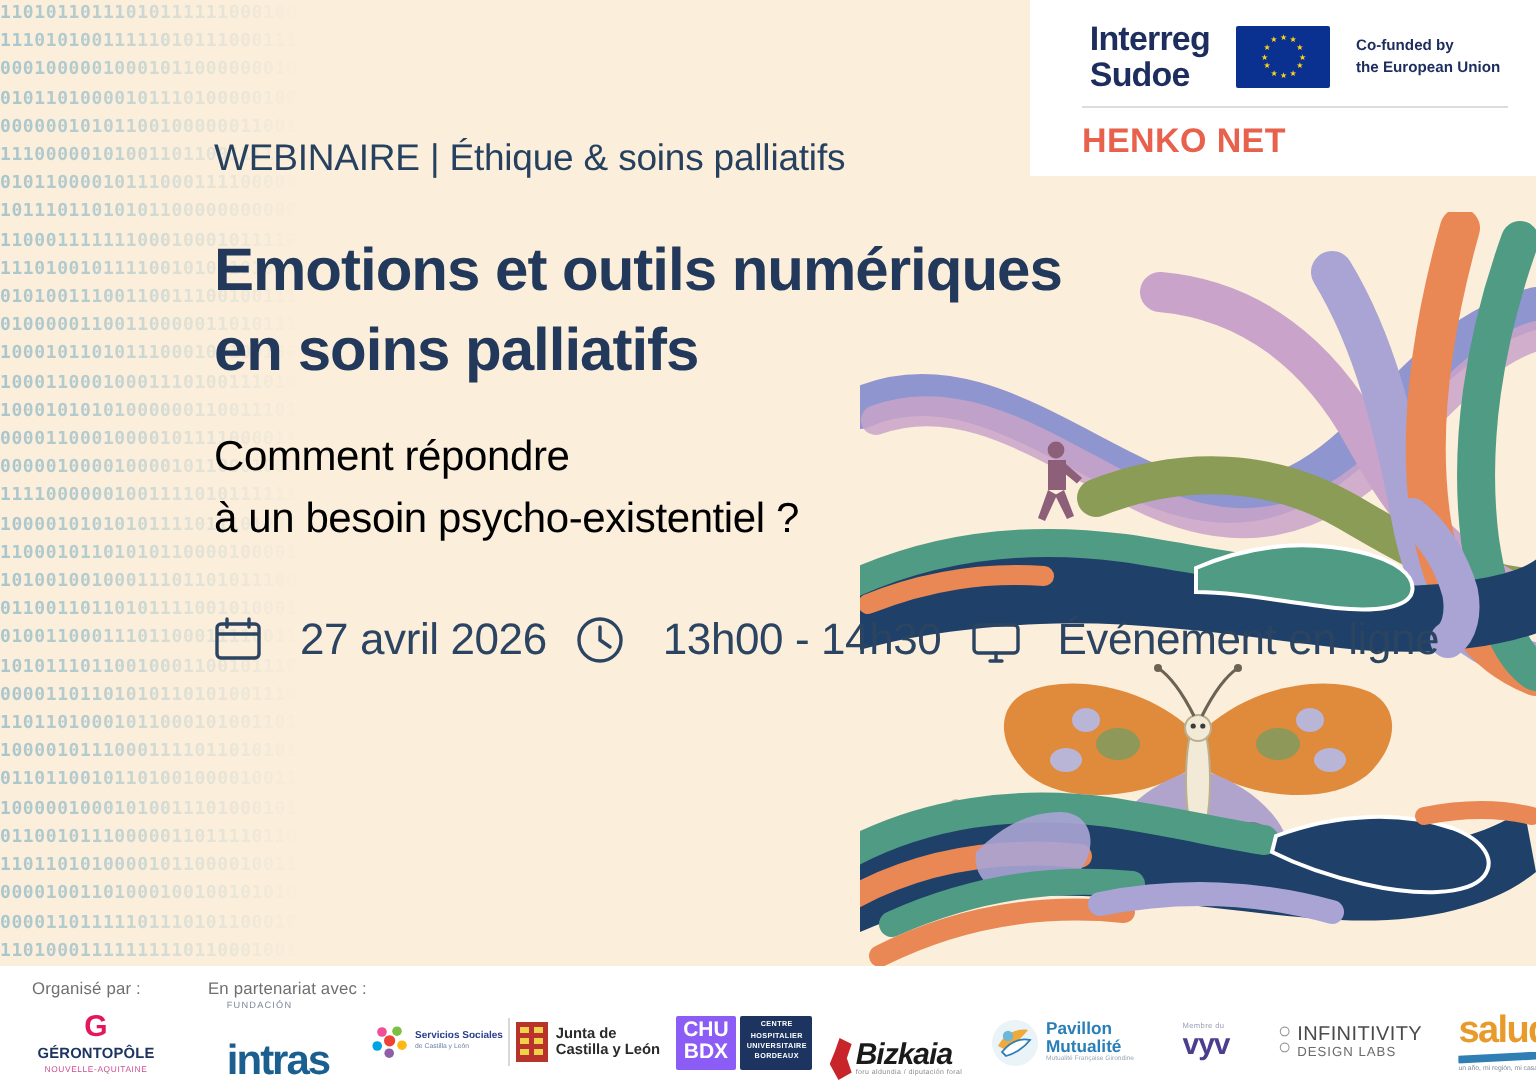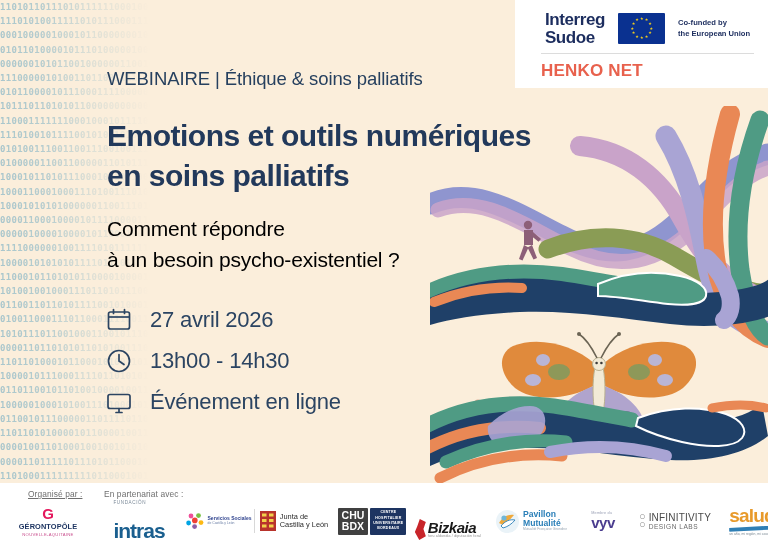--- a/index.html
+++ b/index.html
@@ -69,35 +69,35 @@
     line-height:1.33;letter-spacing:-.5px;
   }
   .title .l2{display:block;}
   .subtitle{
     position:absolute;left:107px;top:213px;width:440px;
     font-size:21px;color:#000000;line-height:1.48;letter-spacing:-.2px;
   }
   .subtitle .l2{display:block;}
 
   
-  .info{position:absolute;left:105px;top:306px;display:flex;flex-direction:column;gap:13px;}
+  .info{position:absolute;left:105px;top:306px;display:flex;flex-direction:row;gap:13px;}
   .info-row{display:flex;align-items:center;gap:17px;}
   .info-ico{width:28px;height:28px;flex:none;color:#2b4462;}
   .info-ico svg{display:block;}
   .info-txt{font-size:22px;color:#2b4462;letter-spacing:-.2px;white-space:nowrap;}
 
   
   .footer{
     position:absolute;left:0;bottom:0;width:768px;height:59px;background:#ffffff;
   }
   .footer-labels{position:absolute;top:6px;left:0;width:100%;height:13px;}
   .lbl{
     position:absolute;font-size:8.4px;color:#6f6f6f;letter-spacing:.1px;white-space:nowrap;
   }
-  .lbl.a{left:28px;text-decoration:underline;}
+  .lbl.a{left:16px;}
   .lbl.b{left:104px;}
   .logos{
     position:absolute;top:19px;left:0;width:768px;height:38px;
     display:flex;align-items:center;
   }
   .logo-slot{display:flex;align-items:center;justify-content:center;height:38px;flex:none;}
 
   
   .gp{display:flex;flex-direction:column;align-items:center;gap:1px;}
   .gp-mark{font-size:15px;font-weight:700;color:#e4175c;line-height:1;}
@@ -112,25 +112,25 @@
   
   .serv{display:flex;align-items:center;gap:3px;}
   .serv-mark{width:20px;height:20px;position:relative;}
   .serv-txt{display:flex;flex-direction:column;line-height:1.1;}
   .serv-t1{font-size:5px;font-weight:700;color:#2b3f8c;}
   .serv-t2{font-size:3.4px;color:#6b7fa6;}
 
   
   .junta{display:flex;align-items:center;gap:4px;}
   .junta-shield{width:16px;height:20px;background:#b8332c;position:relative;border-radius:1px;}
-  .junta-txt{font-size:7.4px;font-weight:400;color:#2a2a2a;line-height:1.12;}
+  .junta-txt{font-size:7.4px;font-weight:700;color:#2a2a2a;line-height:1.12;}
 
   
   .chu{display:flex;align-items:stretch;gap:2px;height:27px;}
-  .chu-box{background:#404040;color:#fff;font-weight:700;font-size:10.5px;
+  .chu-box{background:#8b5cf6;color:#fff;font-weight:700;font-size:10.5px;
     display:flex;flex-direction:column;justify-content:center;align-items:center;
     padding:2px 4px;line-height:1.02;border-radius:1px;}
   .chu-box2{background:#1d3461;color:#fff;font-size:3.6px;font-weight:700;
     display:flex;flex-direction:column;justify-content:center;align-items:center;
     padding:2px 3px;line-height:1.5;letter-spacing:.2px;border-radius:1px;}
 
   
   .biz{display:flex;align-items:center;gap:2px;}
   .biz-mark{width:11px;height:21px;background:#c8252a;
     clip-path:polygon(45% 0,100% 14%,78% 48%,100% 82%,40% 100%,0 62%,22% 34%);}

